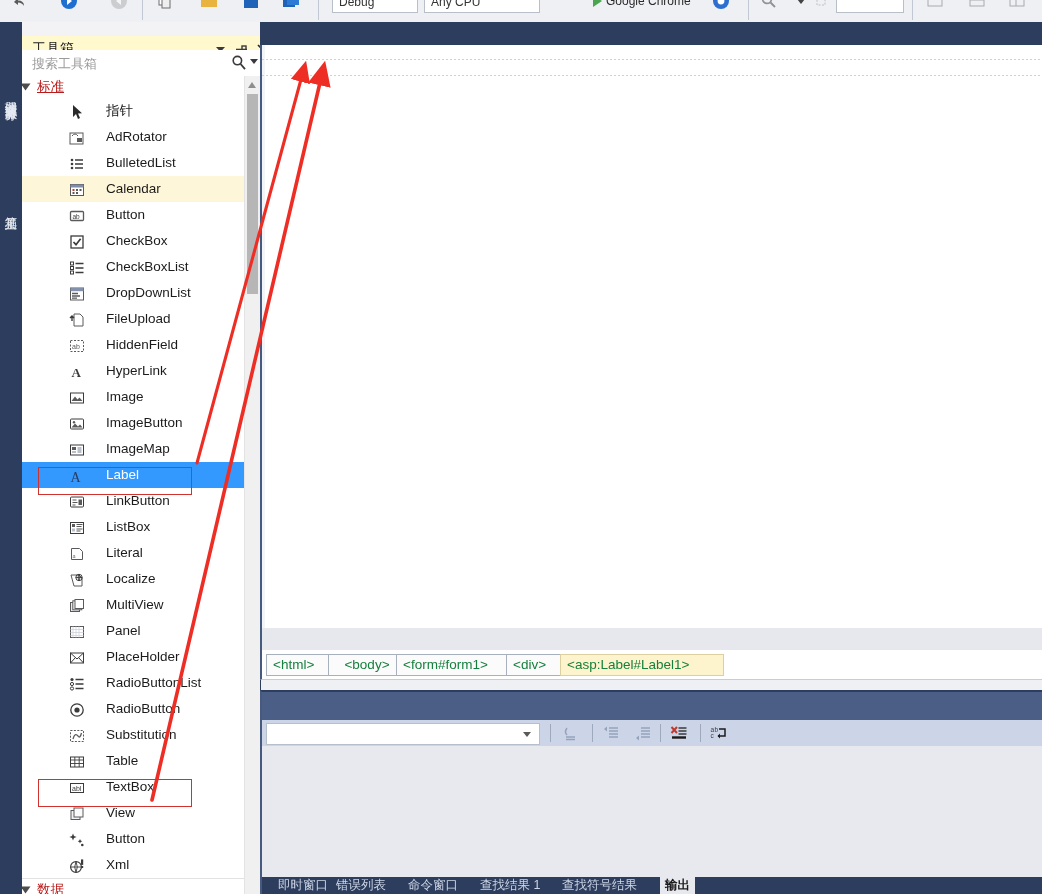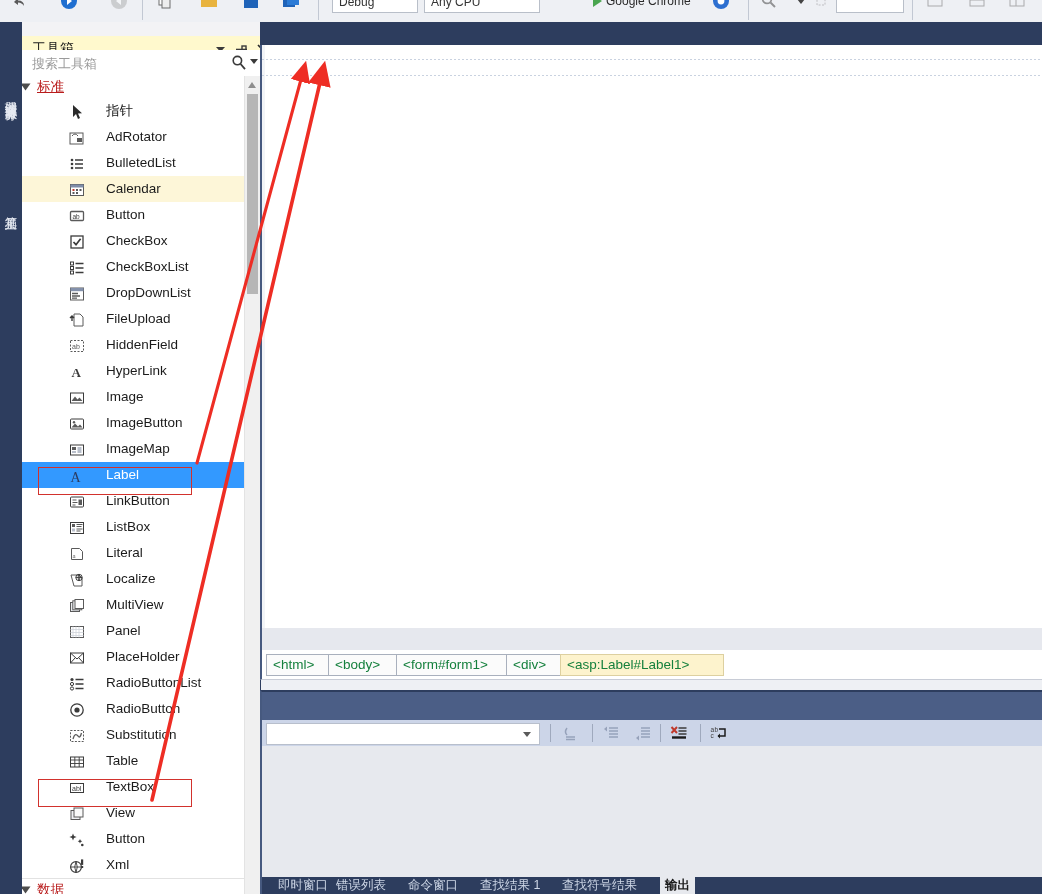--- a/index.html
+++ b/index.html
@@ -572,21 +572,21 @@
 
 <div id="design-surface">
   <div id="design-gutter"></div>
   <div class="dotline" id="dot1"></div>
   <div class="dotline" id="dot2"></div>
 </div>
 
 <div id="tagnav-pad"></div>
 <div id="tagnav">
     <div class="tag" style="left:4px;width:58px;"><span>&lt;html&gt;</span></div>
-    <div class="tag" style="left:66px;width:64px;"><span>&lt;body&gt;</span></div>
+    <div class="tag" style="left:66px;width:64px;text-align:center;"><span>&lt;body&gt;</span></div>
     <div class="tag" style="left:134px;width:106px;"><span>&lt;form#form1&gt;</span></div>
     <div class="tag" style="left:244px;width:50px;"><span>&lt;div&gt;</span></div>
     <div class="tag active" style="left:298px;width:150px;"><span>&lt;asp:Label#Label1&gt;</span></div>
   </div>
 
 <div id="out-title"></div>
 
 <div id="out-toolbar">
   <div id="out-combo">
     <span></span>

